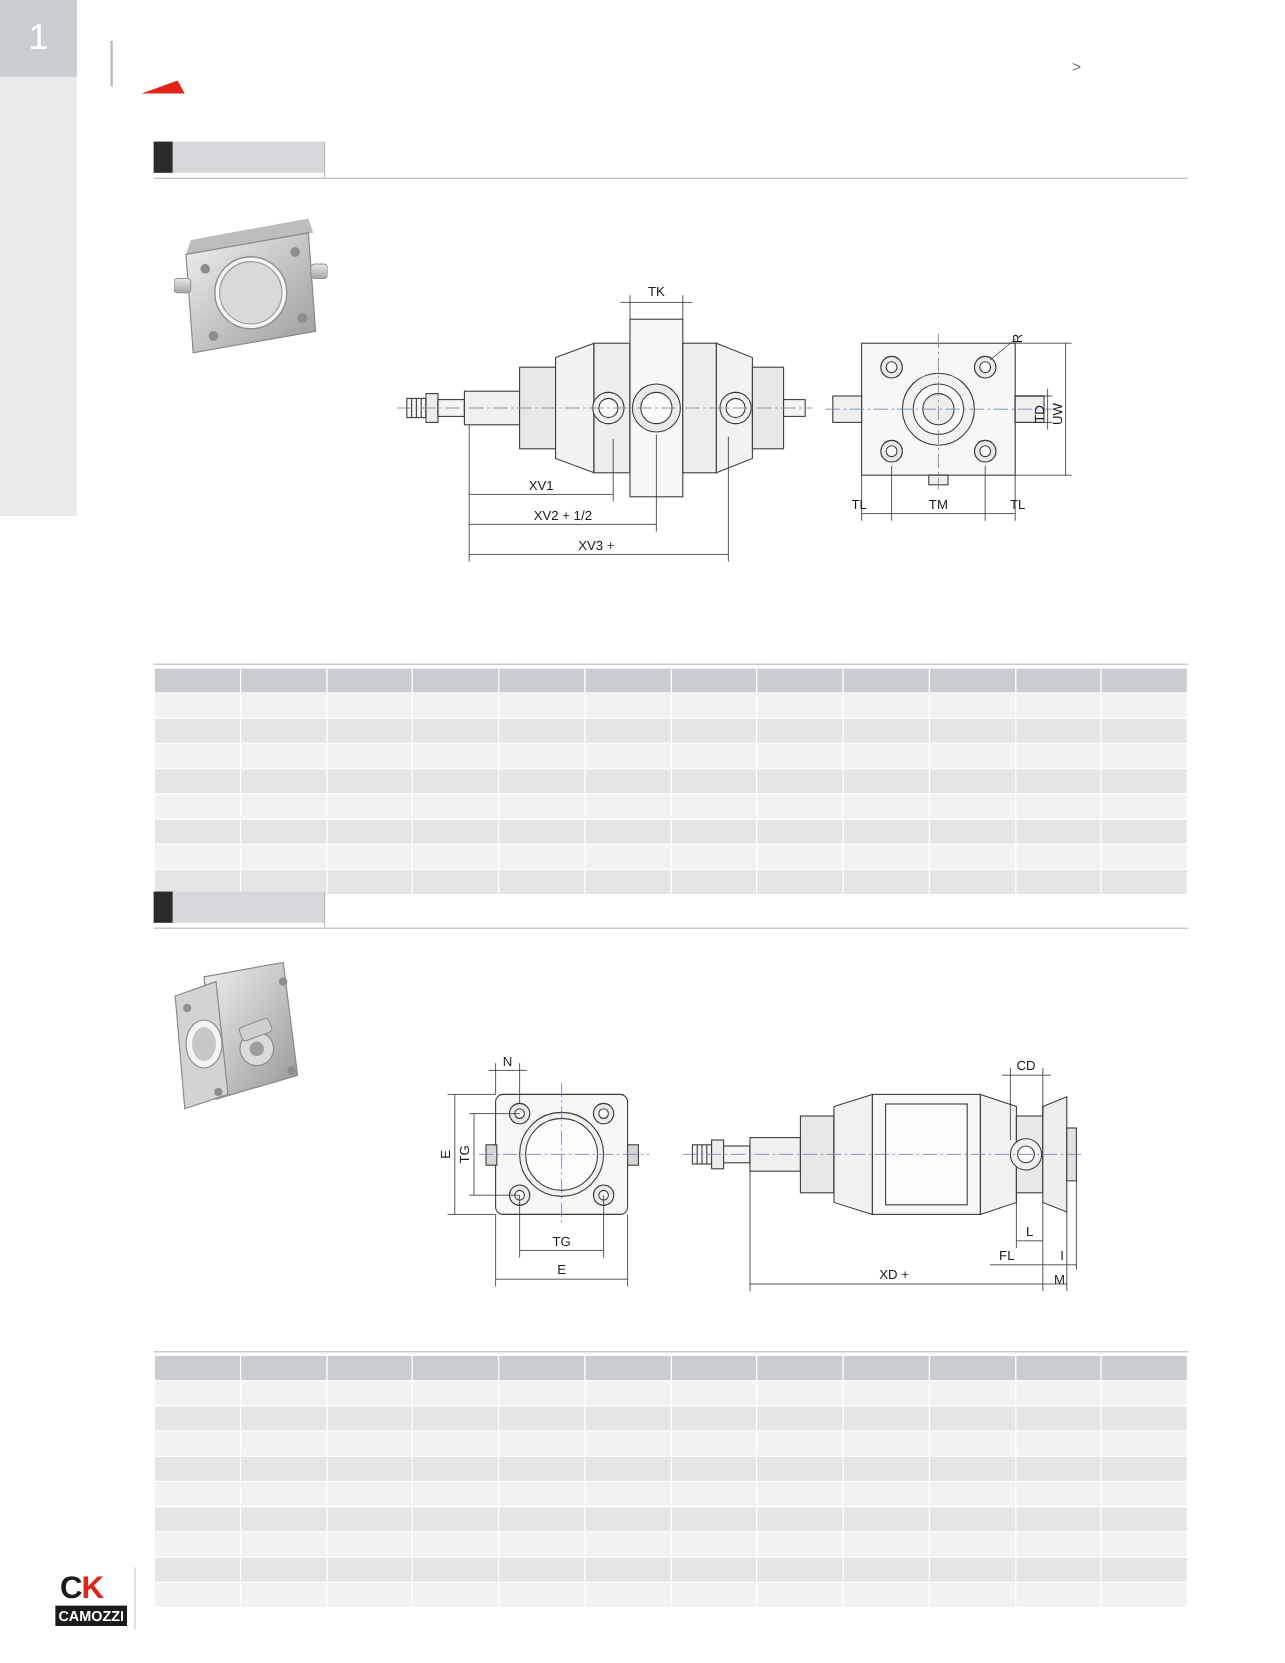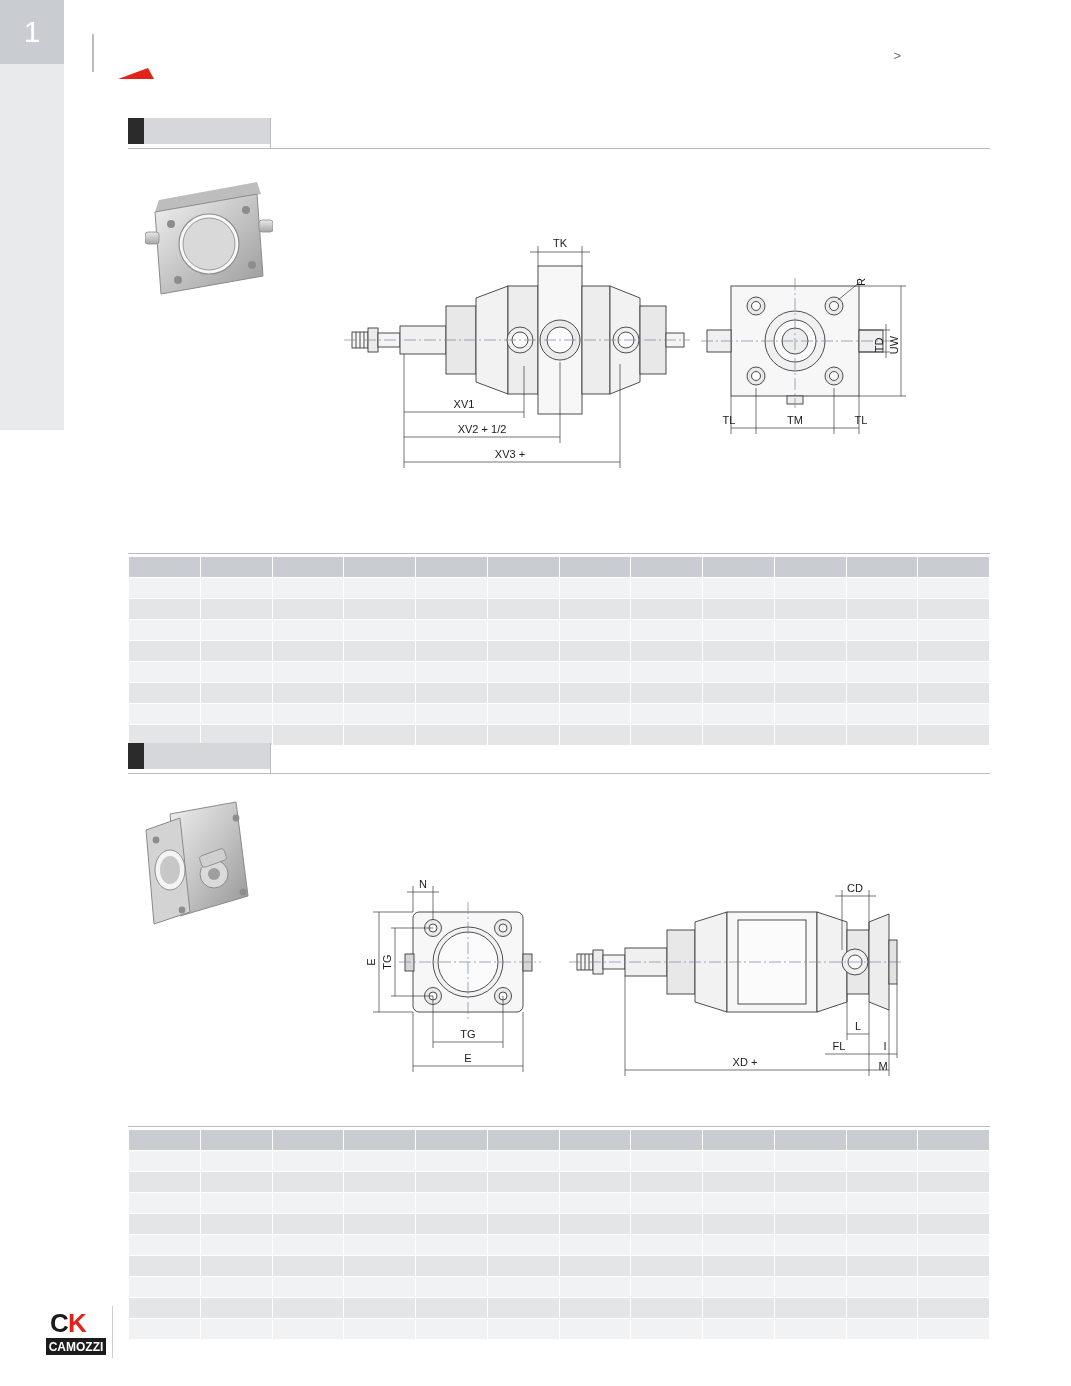--- a/index.html
+++ b/index.html
@@ -149,21 +149,21 @@
     <circle cx="101" cy="38" r="4" fill="#8d8d8d"></circle>
     <circle cx="33" cy="108" r="4" fill="#8d8d8d"></circle>
     <circle cx="107" cy="93" r="4" fill="#8d8d8d"></circle>
 
     <rect x="0" y="60" width="14" height="12" rx="3" fill="url(#g2)" stroke="#8a8a8a" stroke-width="0.8"></rect>
     <rect x="114" y="48" width="14" height="12" rx="3" fill="url(#g2)" stroke="#8a8a8a" stroke-width="0.8"></rect>
   </svg>
   <div class="cap"></div>
 </div>
 
-<div class="dwg" style="left:338px;top:238px;text-align:center;">
+<div class="dwg" style="left:325px;top:238px;text-align:center;">
 <svg width="570" height="245" viewBox="0 0 570 245">
   <g stroke="#3a3a3a" fill="none" stroke-width="0.9">
 
     <rect x="14" y="94" width="16" height="16" fill="#f4f4f4"></rect>
     <rect x="30" y="90" width="10" height="24" fill="#ececec"></rect>
     <rect x="40" y="95" width="22" height="14" fill="#f4f4f4"></rect>
     <line x1="18" y1="94" x2="18" y2="110"></line>
     <line x1="22" y1="94" x2="22" y2="110"></line>
     <line x1="26" y1="94" x2="26" y2="110"></line>
 

